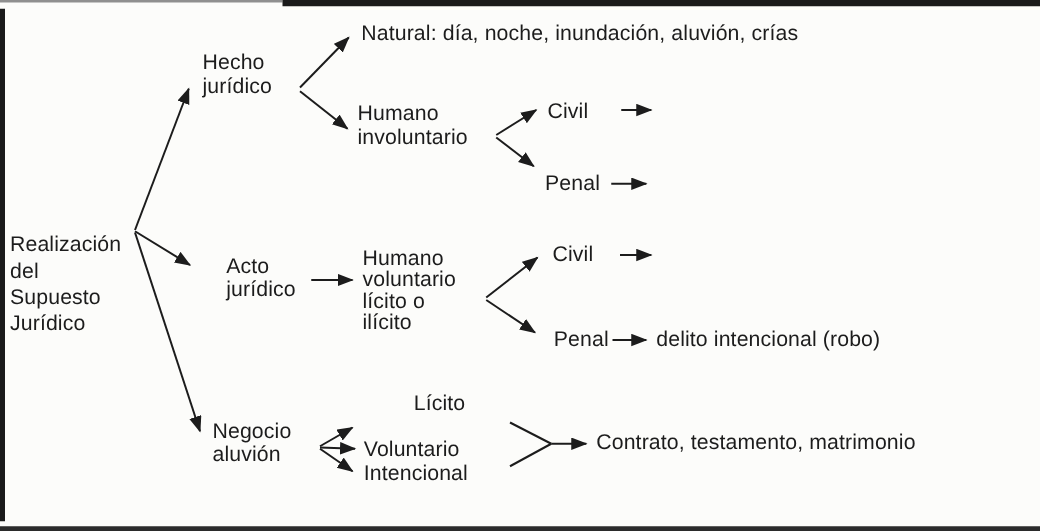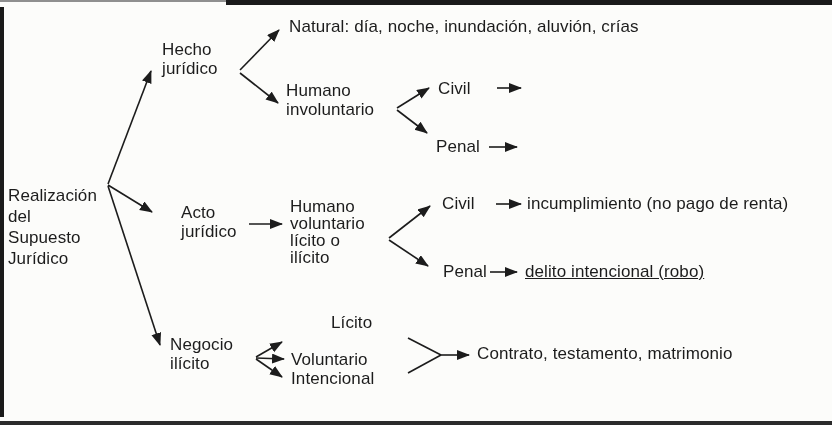--- a/index.html
+++ b/index.html
@@ -87,24 +87,23 @@
   <div class="lbl" style="left:438px;top:79px;">Civil</div>
   <div class="lbl" style="left:436px;top:137px;">Penal</div>
 
   <div class="lbl" style="left:168px;top:203px;margin-left:13px;">Acto
 jurídico</div>
   <div class="lbl tight" style="left:290px;top:198px;">Humano
 voluntario
 lícito o
 ilícito</div>
   <div class="lbl" style="left:442px;top:194px;">Civil</div>
-  <div class="lbl" style="left:527px;top:194px;">incumplimiento (no pago de renta)</div>
   <div class="lbl" style="left:443px;top:262px;">Penal</div>
-  <div class="lbl" style="left:525px;top:262px;text-decoration:underline;">delito intencional (robo)</div>
+  <div class="lbl" style="left:525px;top:262px;">delito intencional (robo)</div>
 
   <div class="lbl" style="left:170px;top:335px;">Negocio
-ilícito</div>
+aluvión</div>
   <div class="lbl" style="left:291px;top:313px;margin-left:40px;">Lícito</div>
   <div class="lbl" style="left:291px;top:350px;">Voluntario</div>
   <div class="lbl" style="left:477px;top:344px;">Contrato, testamento, matrimonio</div>
   <div class="lbl" style="left:291px;top:369px;">Intencional</div>
 
 </div>
 
 </body></html>

